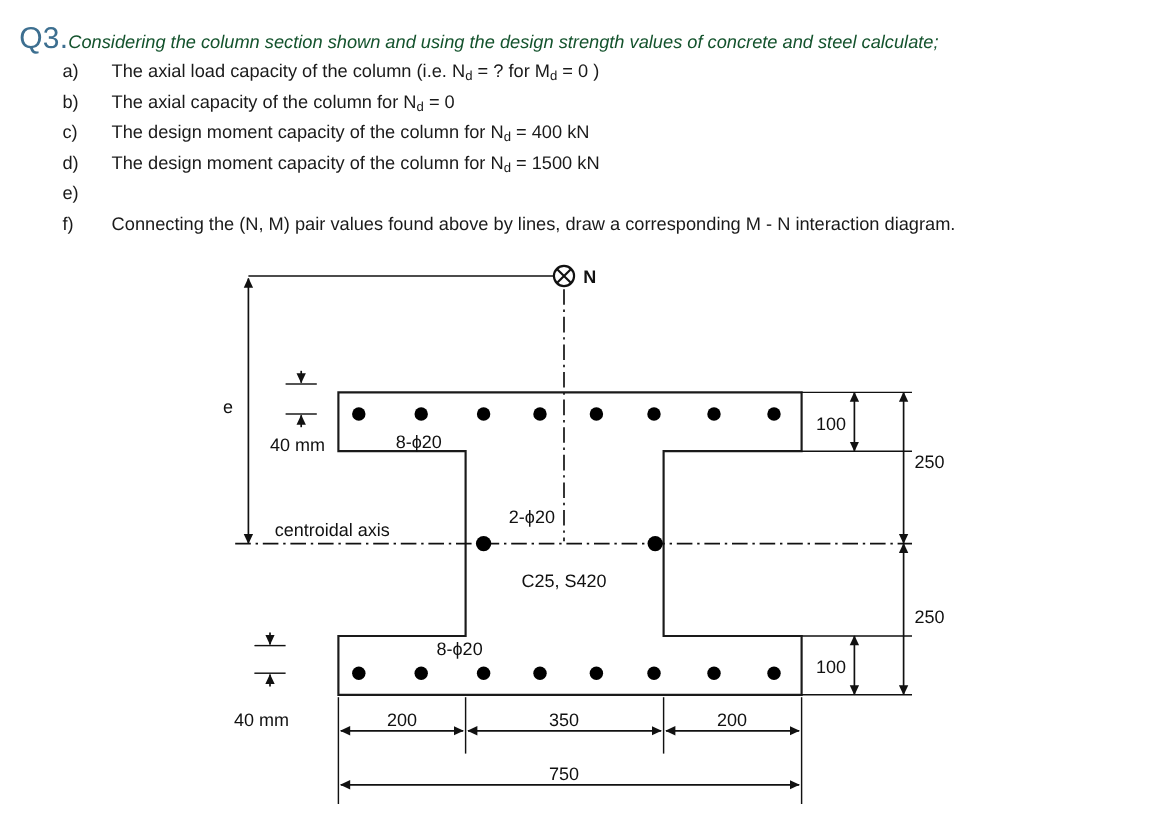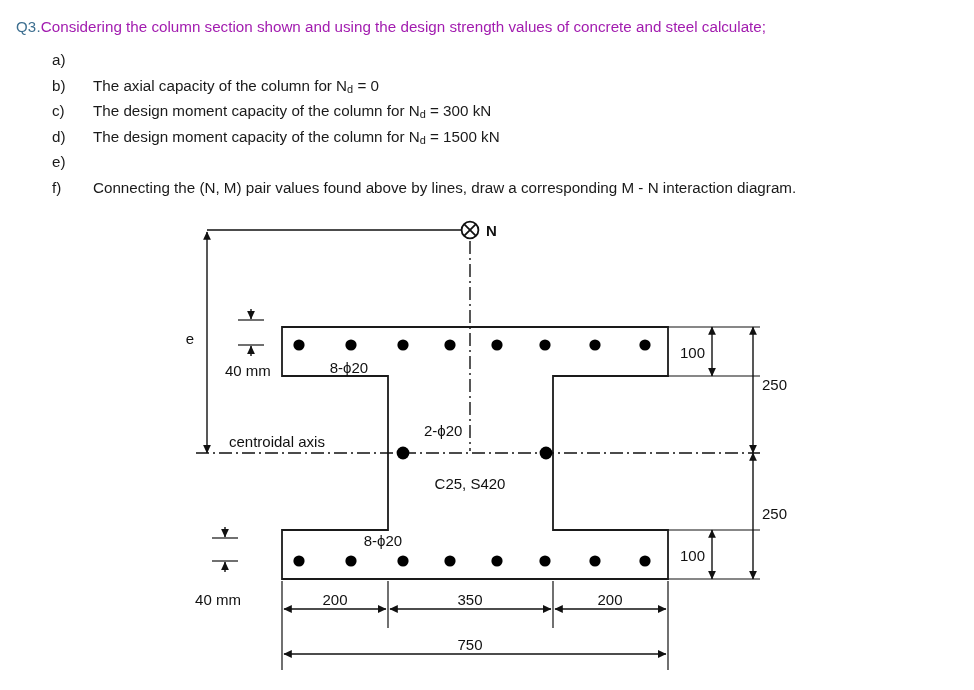--- a/index.html
+++ b/index.html
@@ -28,27 +28,28 @@
   #question-intro {
     position: absolute;
     left: 16px;
     top: 17px;
     width: 950px;
     font-size: 15.2px;
     line-height: 1.25;
     white-space: nowrap;
   }
   #question-intro .qnum {
-    font-size: 15px;
+    font-size: 25px;
     color: #3d6f90;
     letter-spacing: 0.2px;
   }
   #question-intro .qtext {
     font-size: 15.2px;
-    color: #a21caf;
+    color: #14532d;
+    font-style: italic;
   }
 
   ol#question-list {
     position: absolute;
     left: 52px;
     top: 47px;
     margin: 0;
     padding: 0;
     list-style: none;
     width: 900px;
@@ -130,28 +131,29 @@
 
 <div id="question-block">
 
   <div id="question-intro">
     <span class="qnum">Q3.</span><span class="qtext">Considering the column section shown and using the design strength values of concrete and steel calculate;</span>
   </div>
 
   <ol id="question-list">
     <li>
       <span class="marker">a)</span>
+      <span class="body"><span>The axial load capacity of the column (i.e. N</span><sub>d</sub><span> = ? for M</span><sub>d</sub><span> = 0 )</span></span>
     </li>
     <li>
       <span class="marker">b)</span>
       <span class="body"><span>The axial capacity of the column for N</span><sub>d</sub><span> = 0</span><sub></sub><span></span></span>
     </li>
     <li>
       <span class="marker">c)</span>
-      <span class="body"><span>The design moment capacity of the column for N</span><sub>d</sub><span> = 300 kN</span><sub></sub><span></span></span>
+      <span class="body"><span>The design moment capacity of the column for N</span><sub>d</sub><span> = 400 kN</span><sub></sub><span></span></span>
     </li>
     <li>
       <span class="marker">d)</span>
       <span class="body"><span>The design moment capacity of the column for N</span><sub>d</sub><span> = 1500 kN</span><sub></sub><span></span></span>
     </li>
     <li>
       <span class="marker">e)</span>
     </li>
     <li>
       <span class="marker">f)</span>

